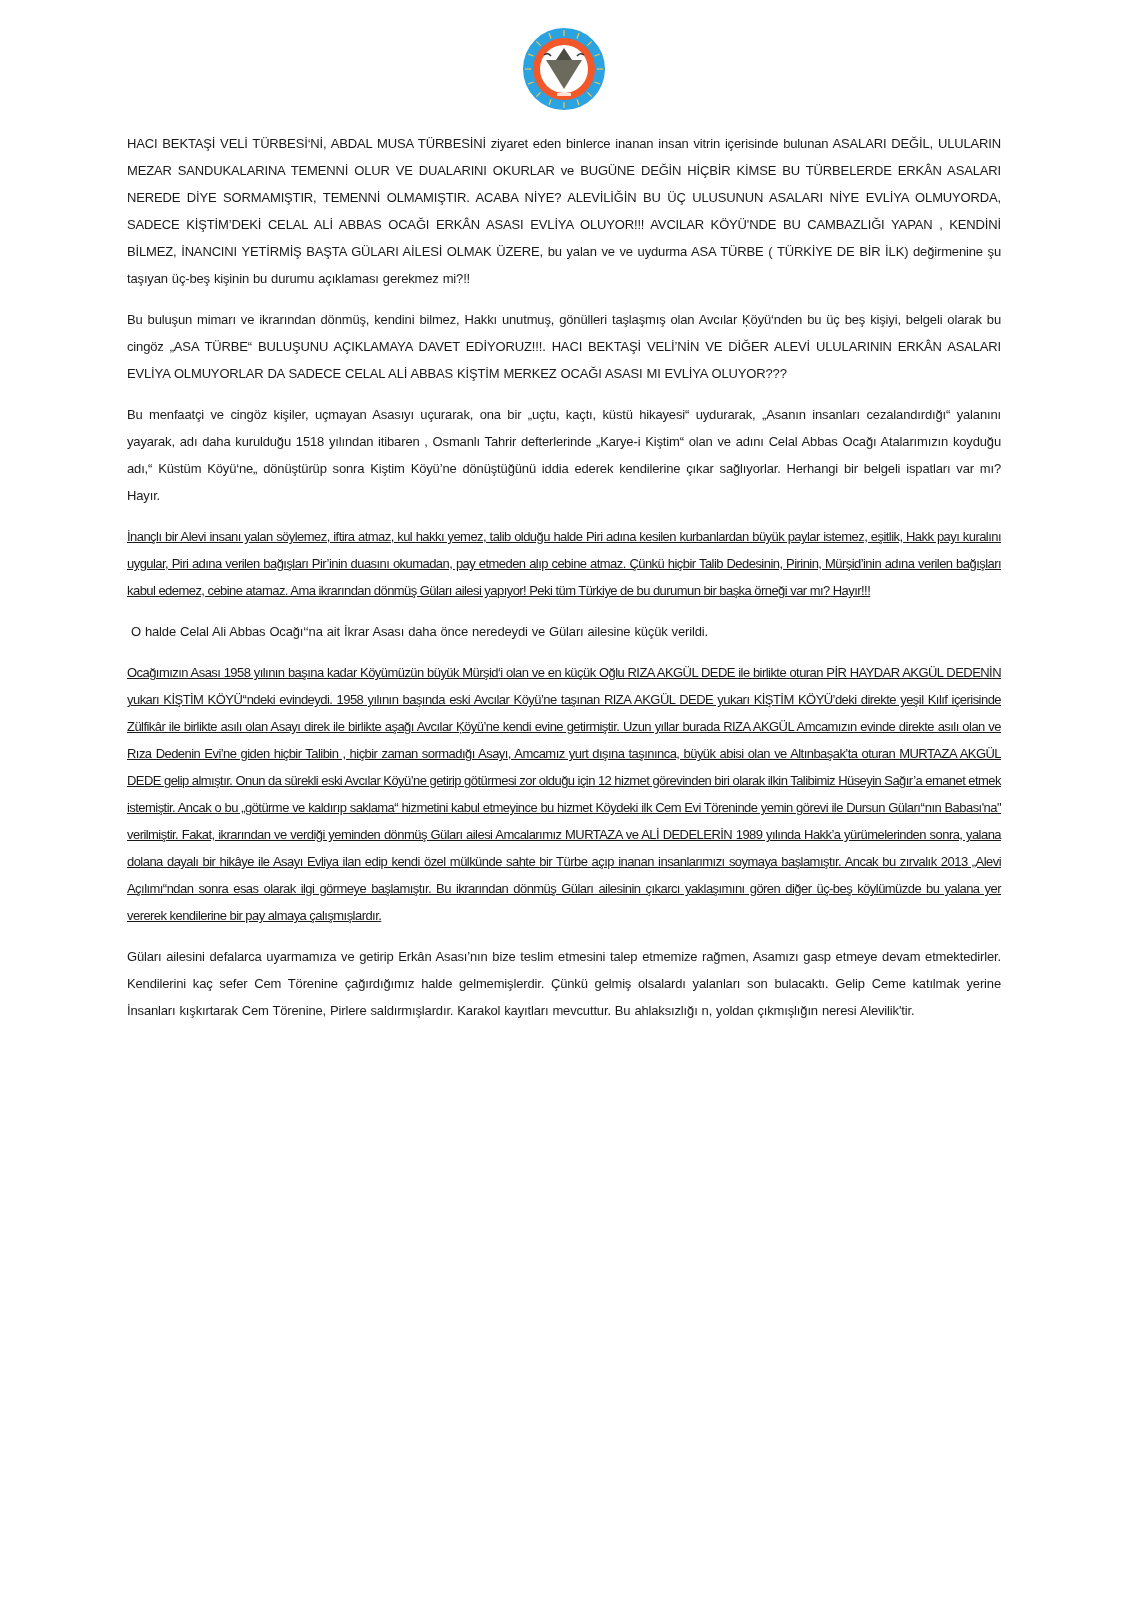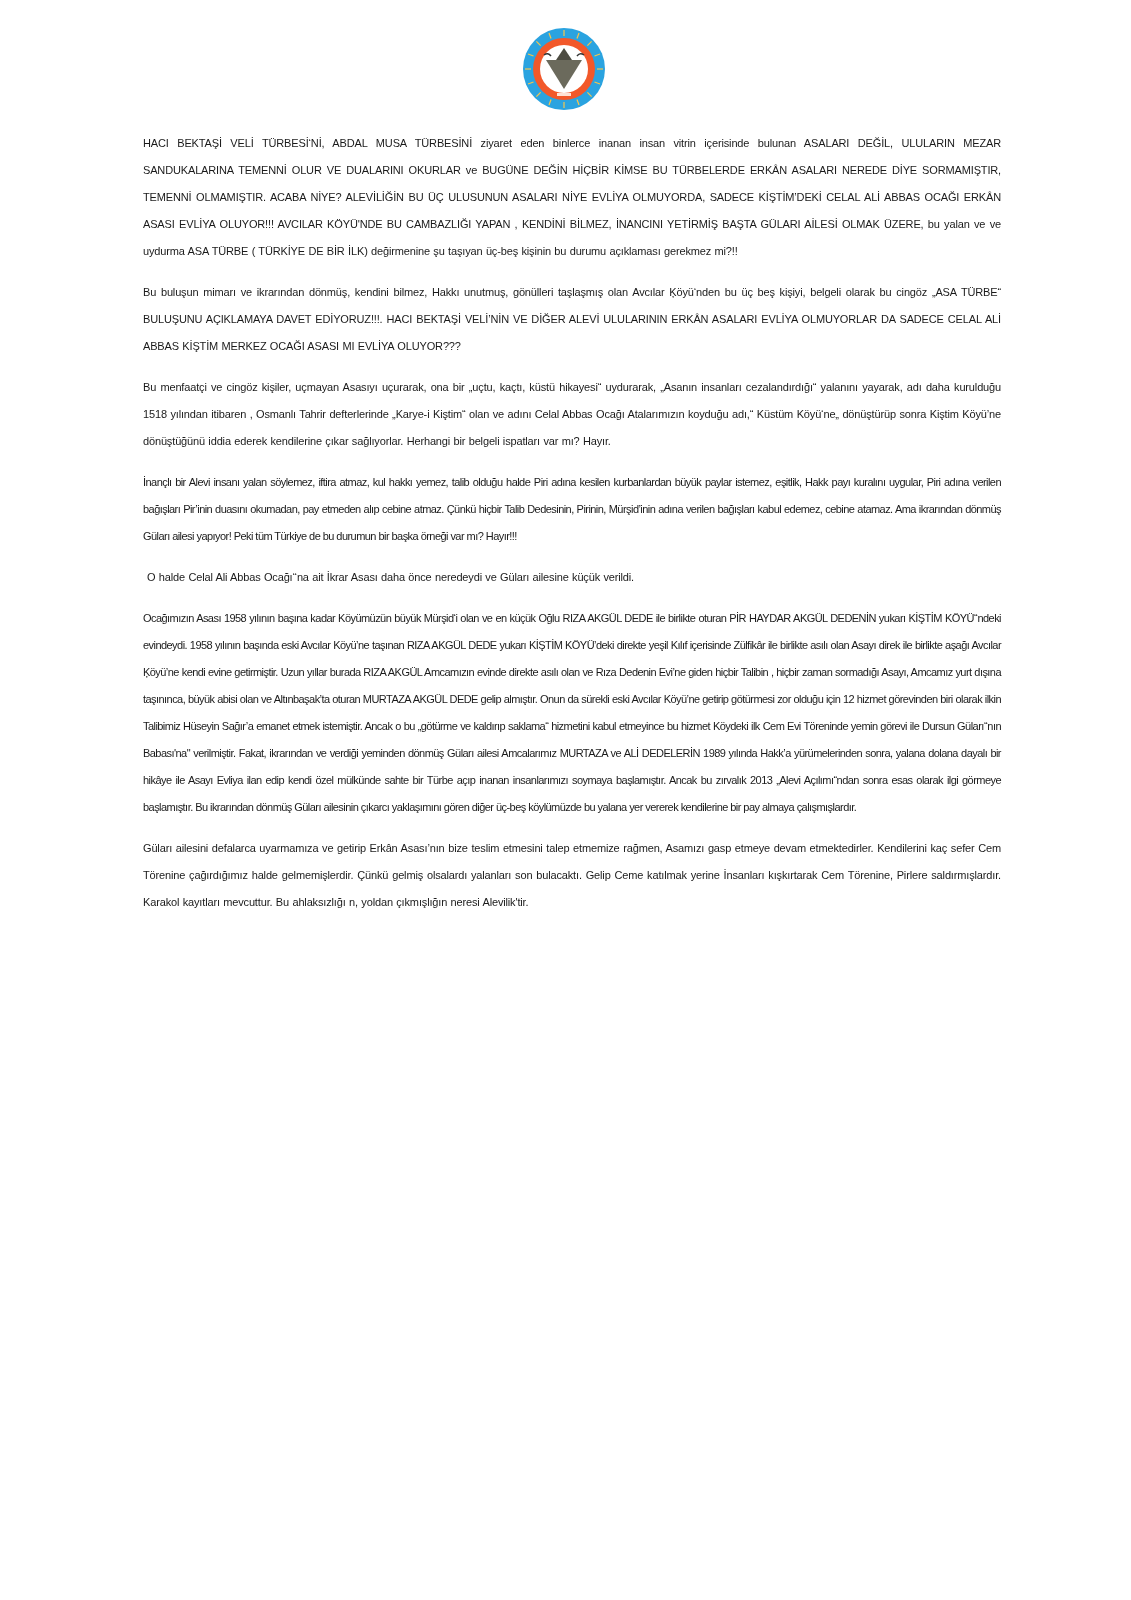--- a/index.html
+++ b/index.html
@@ -30,31 +30,32 @@
       height: 84px;
     }
     .logo svg { width: 84px; height: 84px; display: block; }
     .content {
       position: absolute;
       left: 127px;
       top: 130px;
       width: 874px;
     }
     .para {
-      margin: 0 0 14px 16px;
-      font-size: 11px;
+      margin: 0 0 14px 0;
+      font-size: 13px;
       line-height: 27px;
       text-align: justify;
       letter-spacing: -0.15px;
       word-spacing: 0.5px;
       text-align-last: left;
     }
     .para.narrow {
       letter-spacing: -0.55px;
       word-spacing: 0px;
+      text-decoration: underline;
     }
     .para.indent { padding-left: 4px; }
   </style>
 </head>
 <body>
 
 <div class="page">
 
   <div class="logo">
     <svg viewBox="0 0 84 84">

